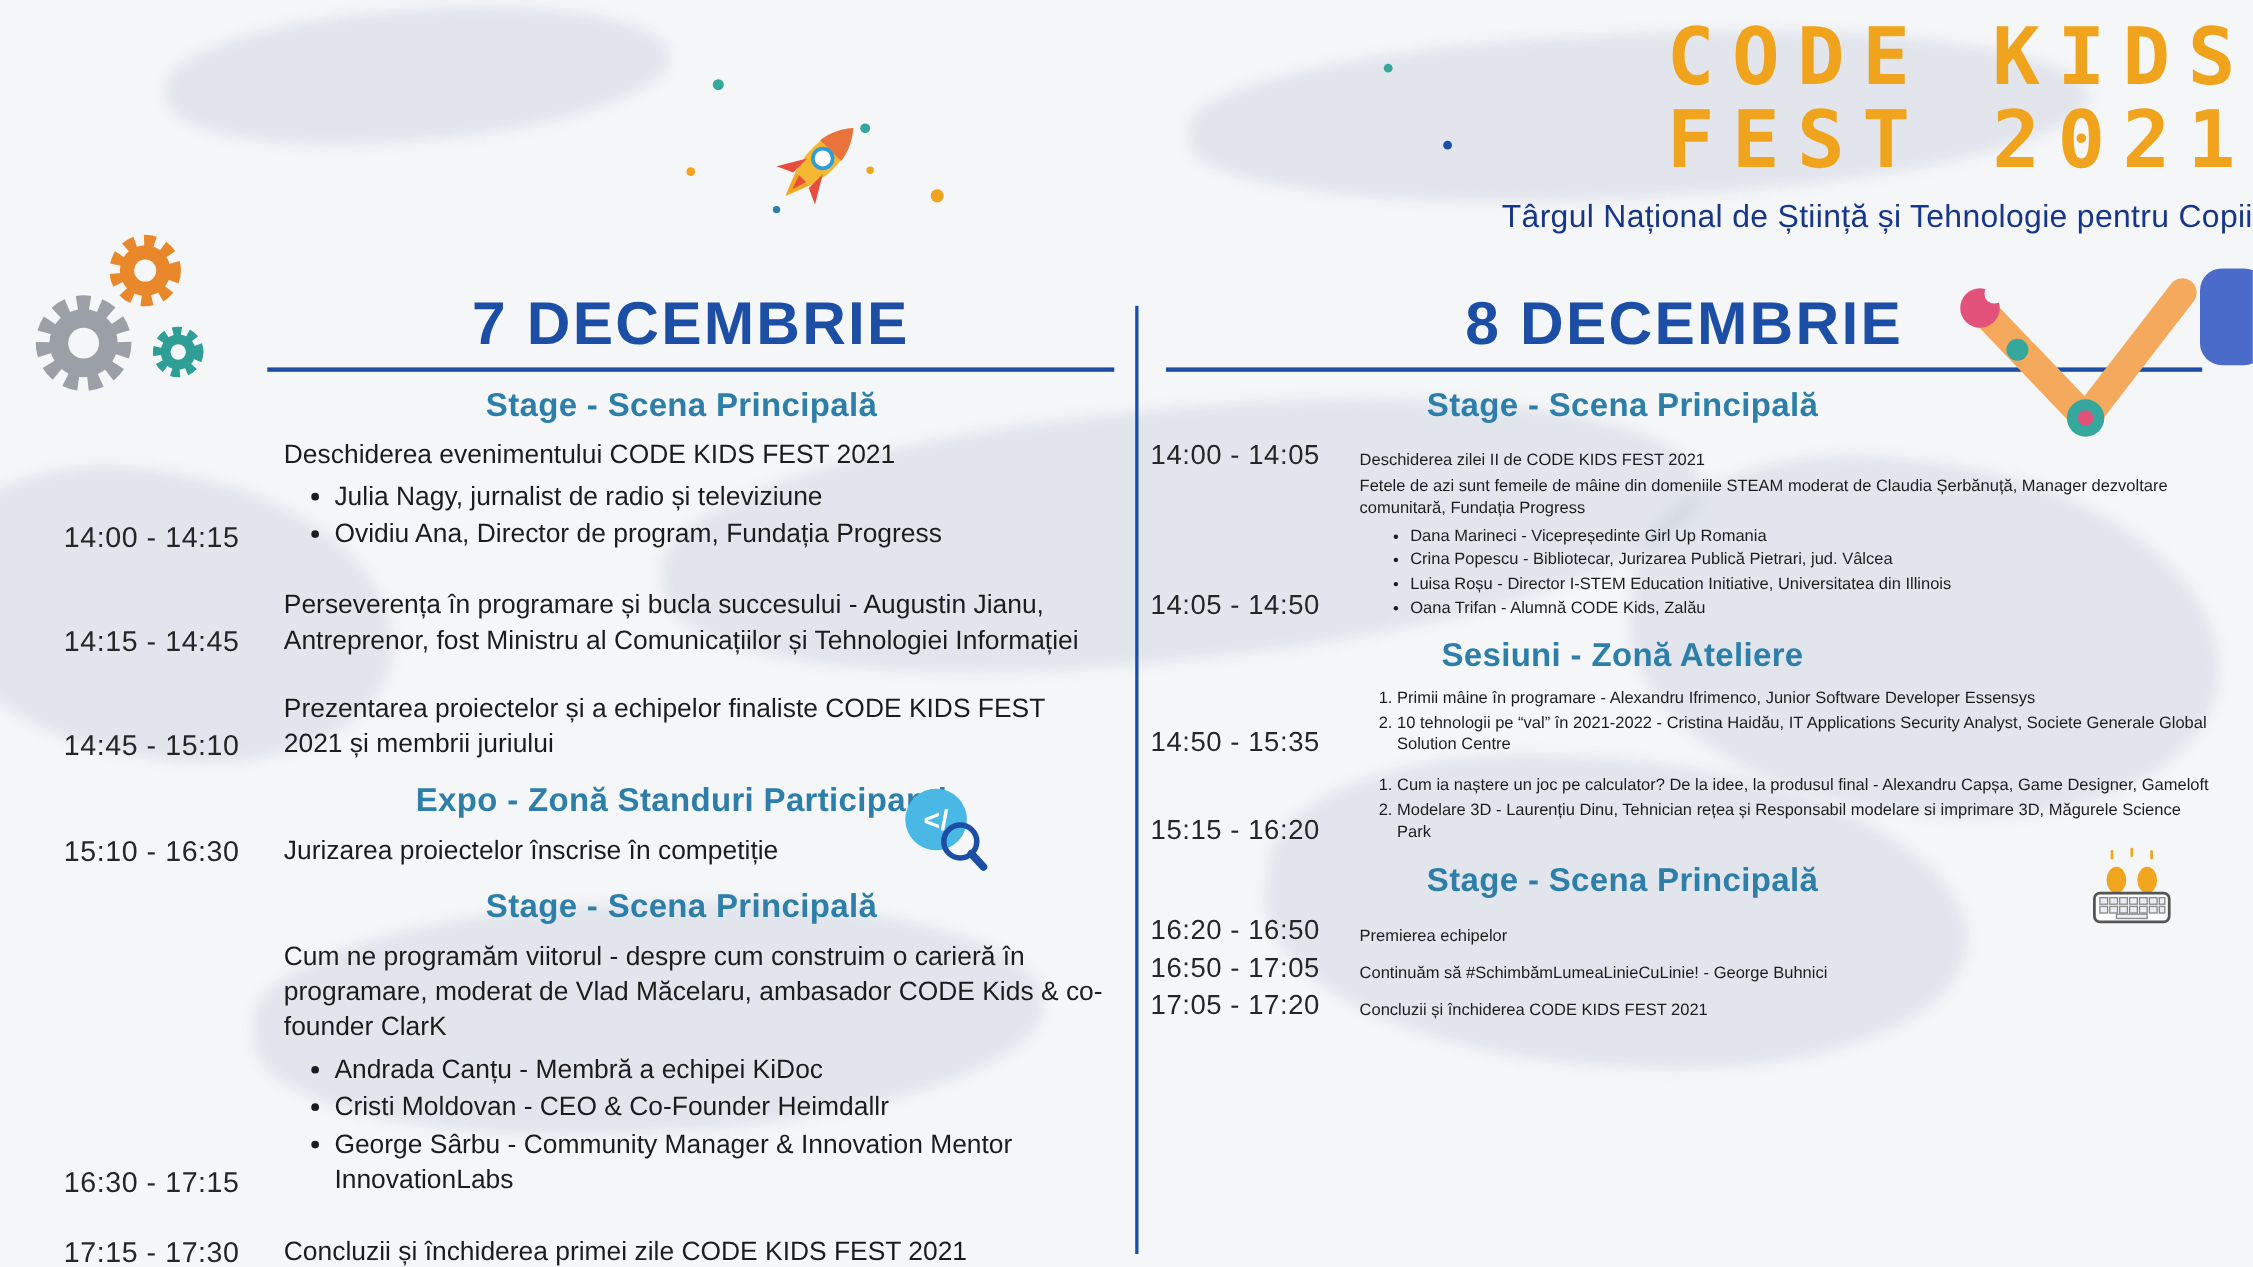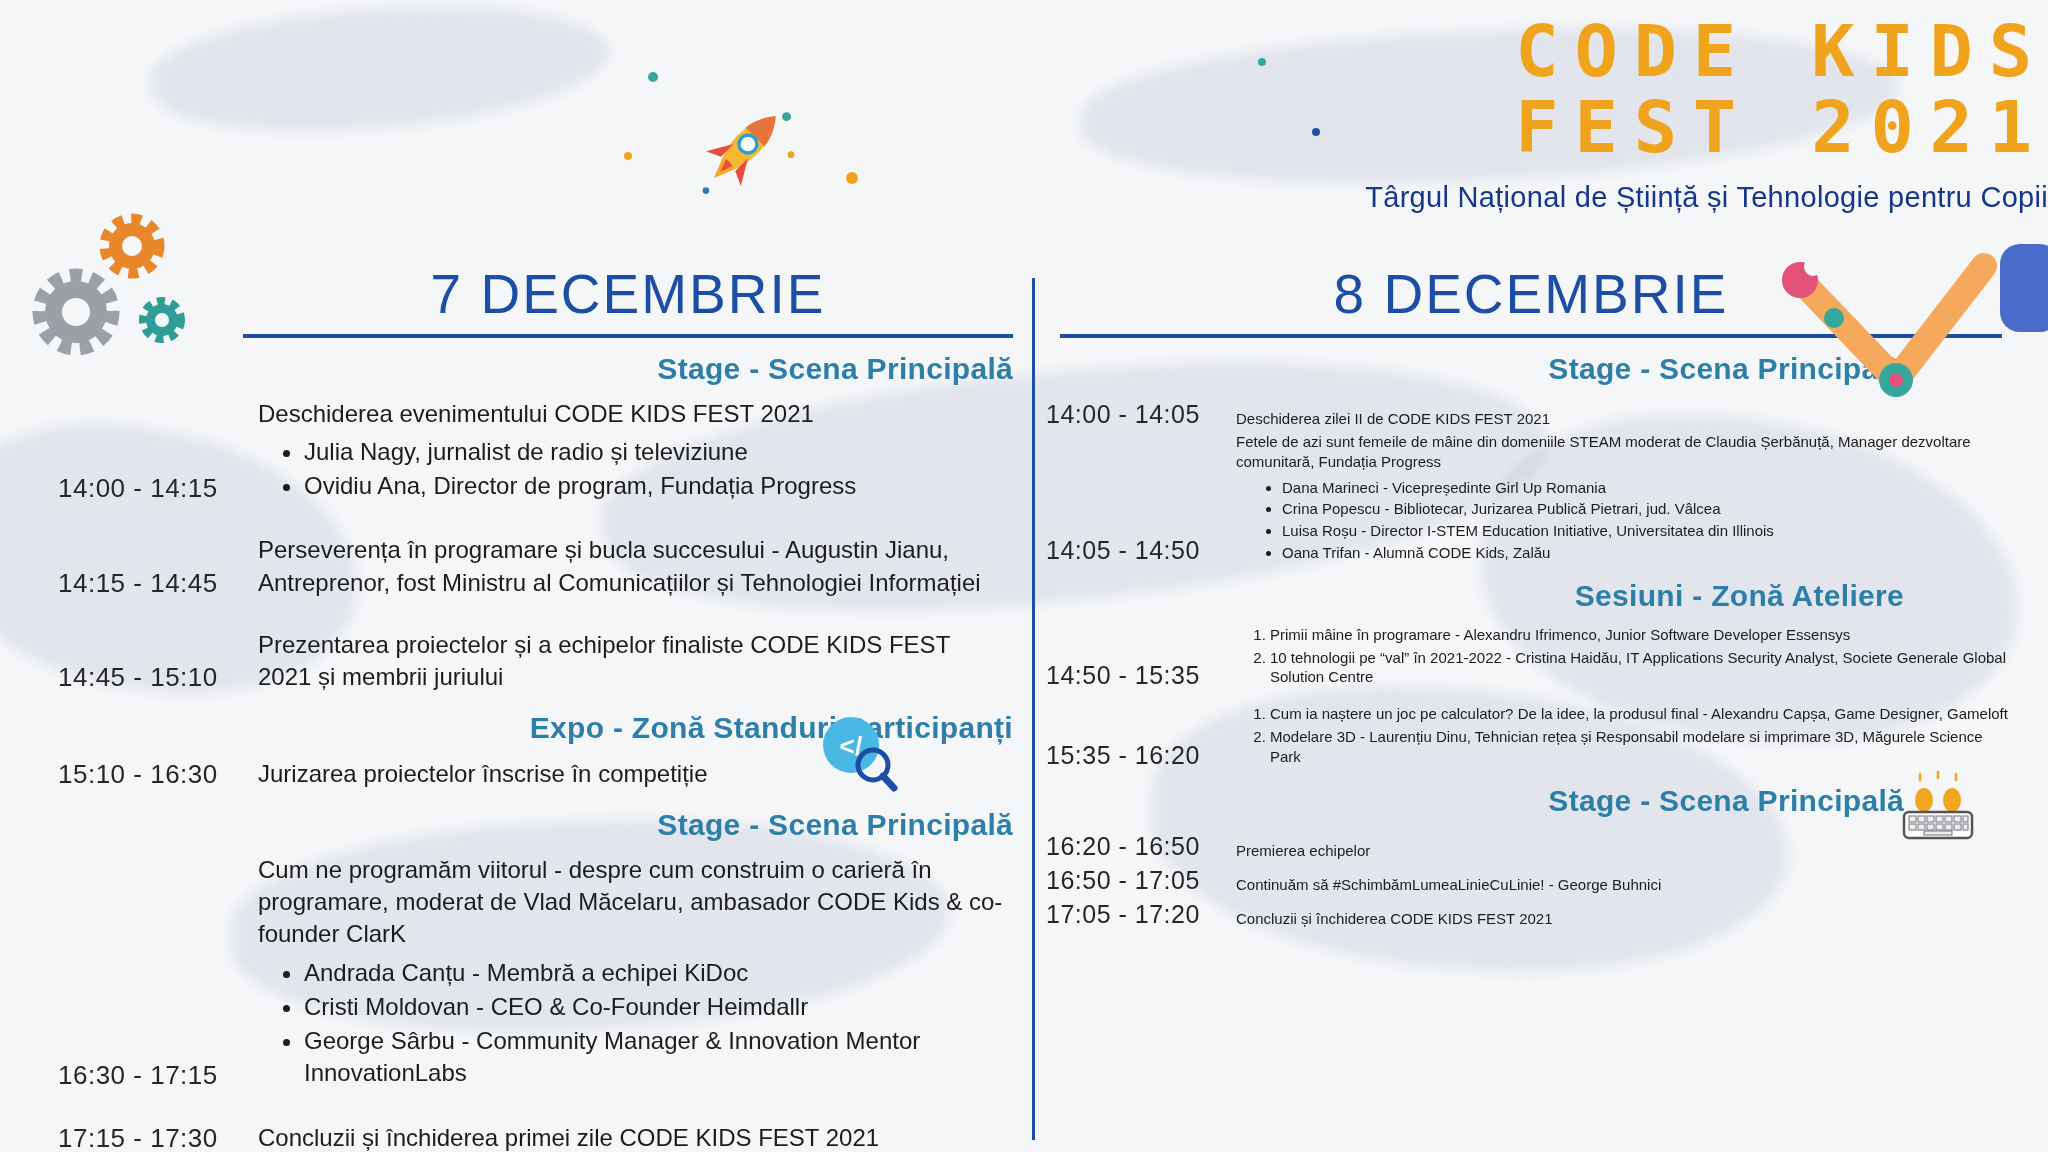--- a/index.html
+++ b/index.html
@@ -36,23 +36,23 @@
 
   
   .divider-v{position:absolute;left:1032px;top:278px;width:3px;height:862px;background:#1d4ea5;z-index:2}
   .col{position:absolute;top:262px;z-index:2}
   .col-left{left:58px;width:955px}
   .col-right{left:1046px;width:968px}
 
   .date-wrap{border-bottom:4px solid #1d4ea5;padding-bottom:8px;margin-bottom:14px;text-align:center}
   .col-left .date-wrap{margin-left:185px}
   .col-right .date-wrap{margin:0 12px 14px 14px}
-  .date{margin:0;font-size:55px;font-weight:400;color:#1d4ea5;letter-spacing:2px}
-
-  .sec{position:relative;font-size:30px;font-weight:bold;color:#2d7fa9;text-align:right;margin:2px 0 12px;letter-spacing:.3px}
+  .date{margin:0;font-size:55px;font-weight:700;color:#1d4ea5;letter-spacing:2px}
+
+  .sec{position:relative;font-size:30px;font-weight:bold;color:#2d7fa9;text-align:center;margin:2px 0 12px;letter-spacing:.3px}
   .col-left .sec{padding-left:168px}
   .col-right .sec{padding-right:110px}
 
   .row{display:flex;align-items:flex-end}
   .col-left .row{margin-bottom:30px}
   .col-left .row.rm-sm{margin-bottom:18px}
   .col-left .row.mt{margin-top:16px}
   .col-right .row{margin-bottom:14px}
   .col-right .row.tight{margin-bottom:3px}
 
@@ -261,21 +261,21 @@
           <span class="b">Primii mâine în programare</span><span> - Alexandru Ifrimenco, Junior Software Developer Essensys</span>
         </li>
         <li>
           <span class="b">10 tehnologii pe “val” în 2021-2022</span><span> - Cristina Haidău, IT Applications Security Analyst, Societe Generale Global Solution Centre</span>
         </li>
       </ol>
     </div>
   </div>
 
   <div class="row">
-    <div class="time">15:35 - 16:20</div>
+    <div class="time">15:15 - 16:20</div>
     <div class="content">
       <ol class="workshops">
         <li>
           <span class="b">Cum ia naștere un joc pe calculator? De la idee, la produsul final</span><span> - Alexandru Capșa, Game Designer, Gameloft</span>
         </li>
         <li>
           <span class="b">Modelare 3D -</span><span> Laurențiu Dinu, Tehnician rețea și Responsabil modelare si imprimare 3D, Măgurele Science Park</span>
         </li>
       </ol>
     </div>

